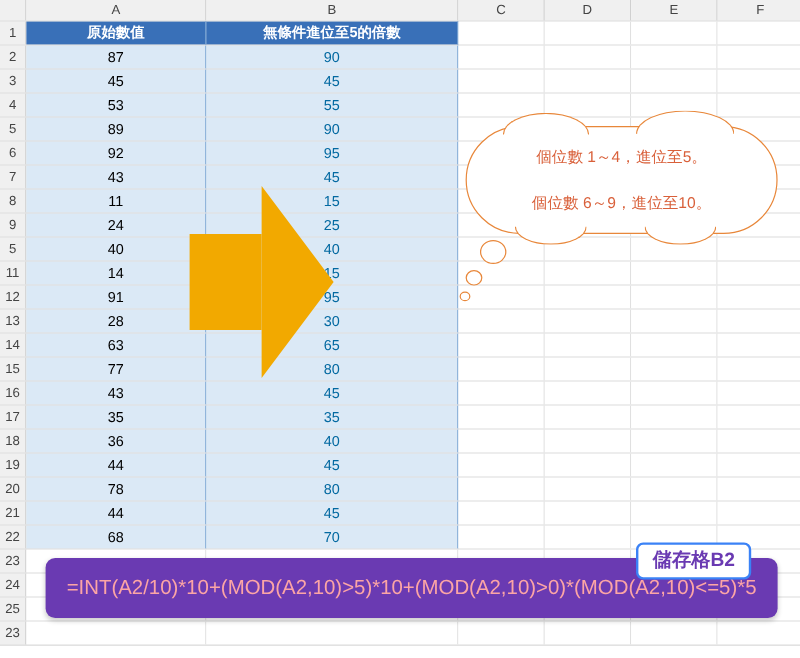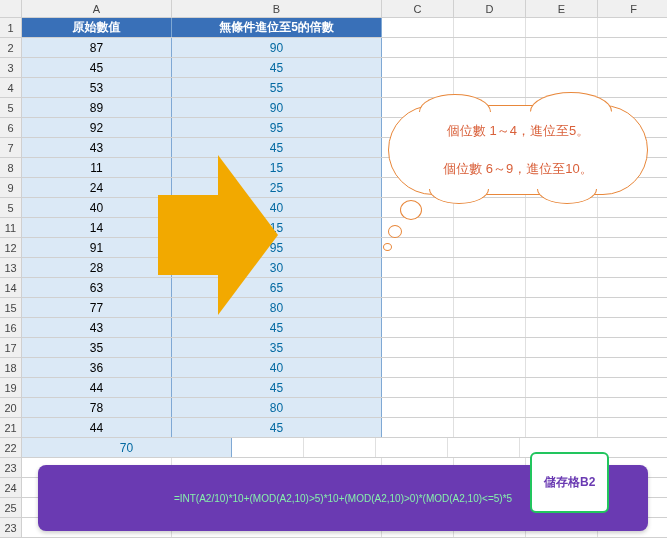--- a/index.html
+++ b/index.html
@@ -26,22 +26,22 @@
 .cloud-body::before{width:70px;height:35px;top:-12px;left:30px;border-bottom:none;clip-path:polygon(0 0,100% 0,100% 50%,0 50%)}
 .cloud-body::after{width:80px;height:38px;top:-14px;right:35px;border-bottom:none;clip-path:polygon(0 0,100% 0,100% 50%,0 50%)}
 .cloud-bump{position:absolute;background:#fff;border:1.5px solid #e8873a;border-radius:50%;width:60px;height:30px;bottom:-10px;border-top:none;clip-path:polygon(0 50%,100% 50%,100% 100%,0 100%)}
 .bump1{left:40px}
 .bump2{right:50px}
 .cloud-txt{color:#d9603a;font-size:13px;z-index:2;position:relative}
 .bubble{position:absolute;border:1.5px solid #e8873a;border-radius:50%;background:#fff}
 .b1{width:22px;height:20px;top:200px;left:400px}
 .b2{width:14px;height:13px;top:225px;left:388px}
 .b3{width:9px;height:8px;top:243px;left:383px}
-.formula-box{position:absolute;top:465px;left:38px;width:610px;height:66px;background:#6a3ab2;border-radius:8px;display:flex;align-items:center;justify-content:center;color:#86efac;font-size:10px;z-index:7;box-shadow:0 2px 4px rgba(0,0,0,0.2)}
-.formula-label{position:absolute;top:452px;left:530px;background:#fff;border:2px solid #22c55e;border-radius:6px;padding:20px 12px;color:#6a3ab2;font-size:12px;font-weight:bold;z-index:8}
+.formula-box{position:absolute;top:465px;left:38px;width:610px;height:50px;background:#6a3ab2;border-radius:8px;display:flex;align-items:center;justify-content:center;color:#fca5a5;font-size:17px;z-index:7;box-shadow:0 2px 4px rgba(0,0,0,0.2)}
+.formula-label{position:absolute;top:452px;left:530px;background:#fff;border:2px solid #3b82f6;border-radius:6px;padding:3px 12px;color:#6a3ab2;font-size:16px;font-weight:bold;z-index:8}
 </style>
 </head>
 <body>
 
 <div class="sheet">
 <div class="row rowh">
 <div class="hdr rh"></div>
 <div class="hdr cA">A</div>
 <div class="hdr cB">B</div>
 <div class="hdr cC">C</div>
@@ -234,20 +234,21 @@
         <div class="hdr rh">21</div>
         <div class="cell cA">44</div>
         <div class="cell cB">45</div>
         <div class="empty cC"></div>
         <div class="empty cD"></div>
         <div class="empty cE"></div>
         <div class="empty cF"></div>
       </div>
       <div class="row">
         <div class="hdr rh">22</div>
+        <div class="cell cA">68</div>
         <div class="cell cB">70</div>
         <div class="empty cC"></div>
         <div class="empty cD"></div>
         <div class="empty cE"></div>
         <div class="empty cF"></div>
       </div>
       <div class="row">
         <div class="hdr rh">23</div>
         <div class="empty cA"></div>
         <div class="empty cB"></div>

